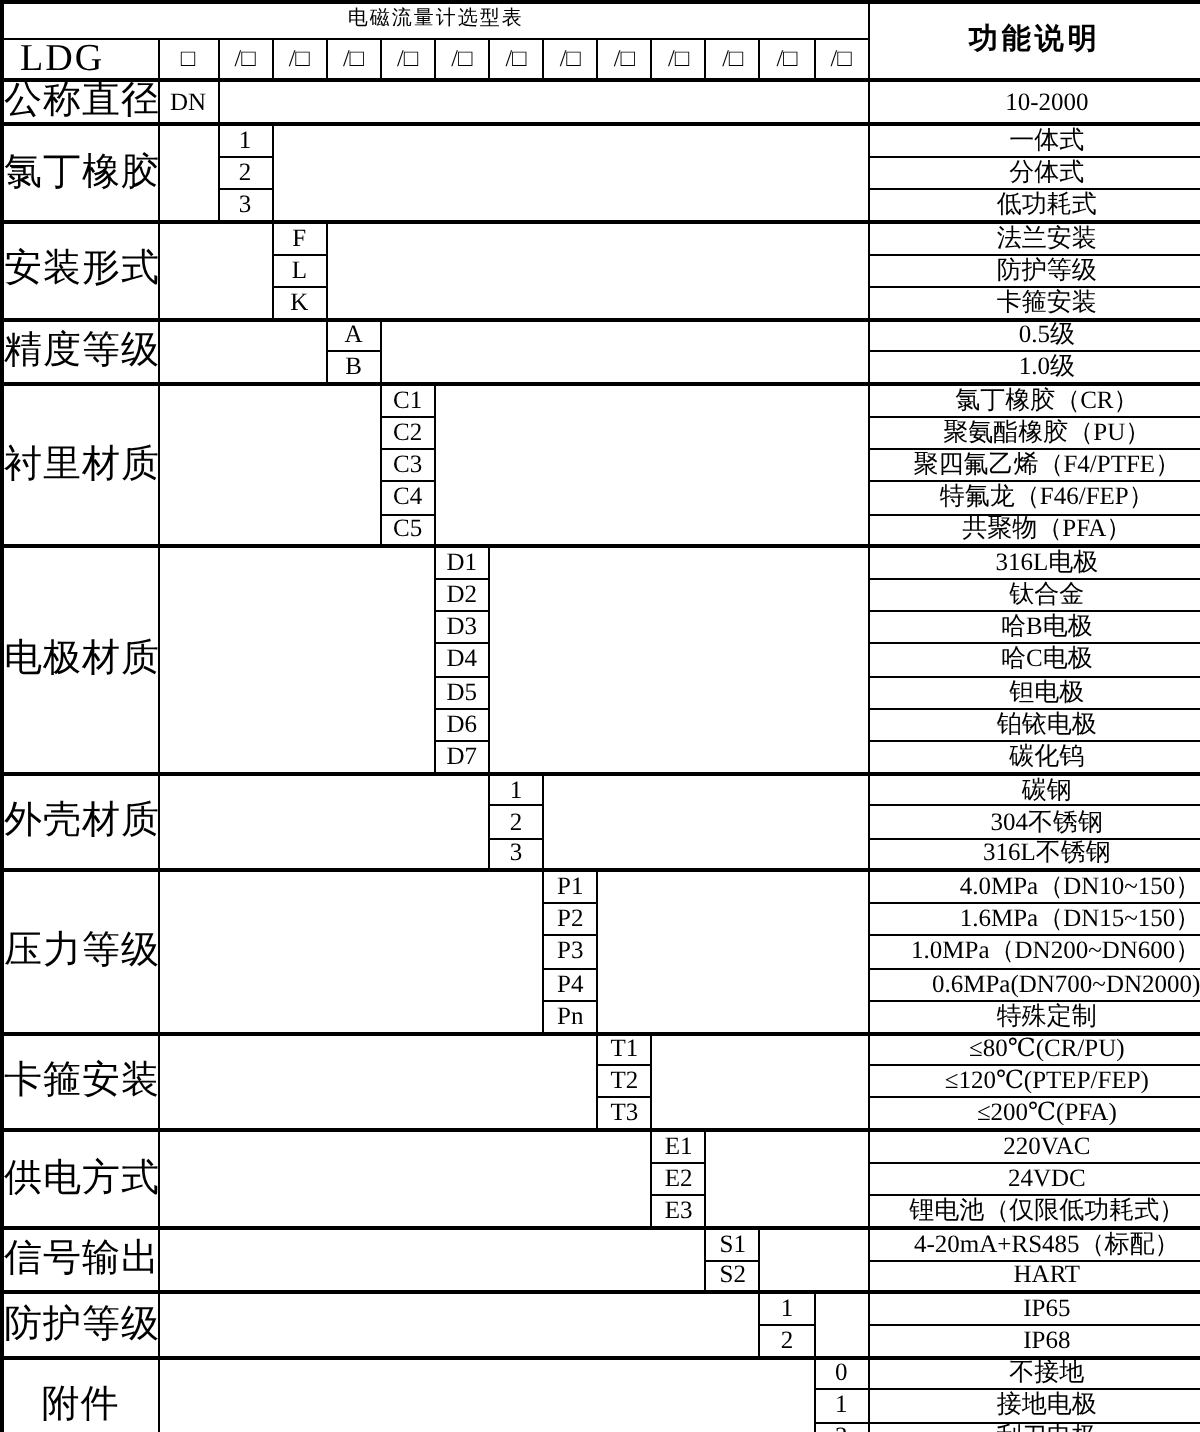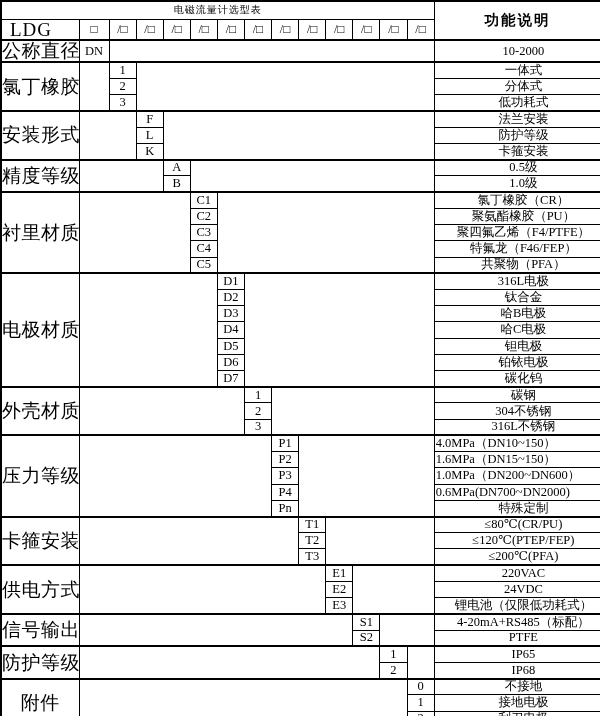--- a/index.html
+++ b/index.html
@@ -23,21 +23,21 @@
   }
   tr { height: 16.23px; }
   tr.title-row { height: 18px; }
   td.title   { font-size: 10px; letter-spacing: 1px; }
   td.fnh     { font-size: 14.5px; letter-spacing: 2px; font-weight: bold; }
   td.lbl     { font-size: 19px; letter-spacing: 0.5px; }
   td.lbl.left{ text-align: left; padding-left: 8px; letter-spacing: 1px; }
   td.code    { font-size: 12.5px; }
   td.slot    { font-size: 12px; }
   td.desc    { font-size: 12.5px; padding-left: 12px; }
-  td.desc.left { text-align: left; padding-left: 1px; }
+  td.desc.left { text-align: right; padding-left: 1px; }
   tr.blk > td { border-top: 2px solid #000; }
 </style>
 </head>
 <body>
 
 <table class="sel">
   <colgroup>
     <col style="width:78px">
     <col style="width:30px">
     <col style="width:27.1px">
@@ -248,21 +248,21 @@
       </tr>
       <tr class="blk">
         <td class="lbl" rowspan="2">信号输出</td>
         <td class="empty" rowspan="2" colspan="10"></td>
         <td class="code">S1</td>
         <td class="empty" rowspan="2" colspan="2"></td>
         <td class="desc">4-20mA+RS485（标配）</td>
       </tr>
       <tr>
         <td class="code">S2</td>
-        <td class="desc">PTFE</td>
+        <td class="desc">HART</td>
       </tr>
       <tr class="blk">
         <td class="lbl" rowspan="2">防护等级</td>
         <td class="empty" rowspan="2" colspan="11"></td>
         <td class="code">1</td>
         <td class="empty" rowspan="2" colspan="1"></td>
         <td class="desc">IP65</td>
       </tr>
       <tr>
         <td class="code">2</td>

